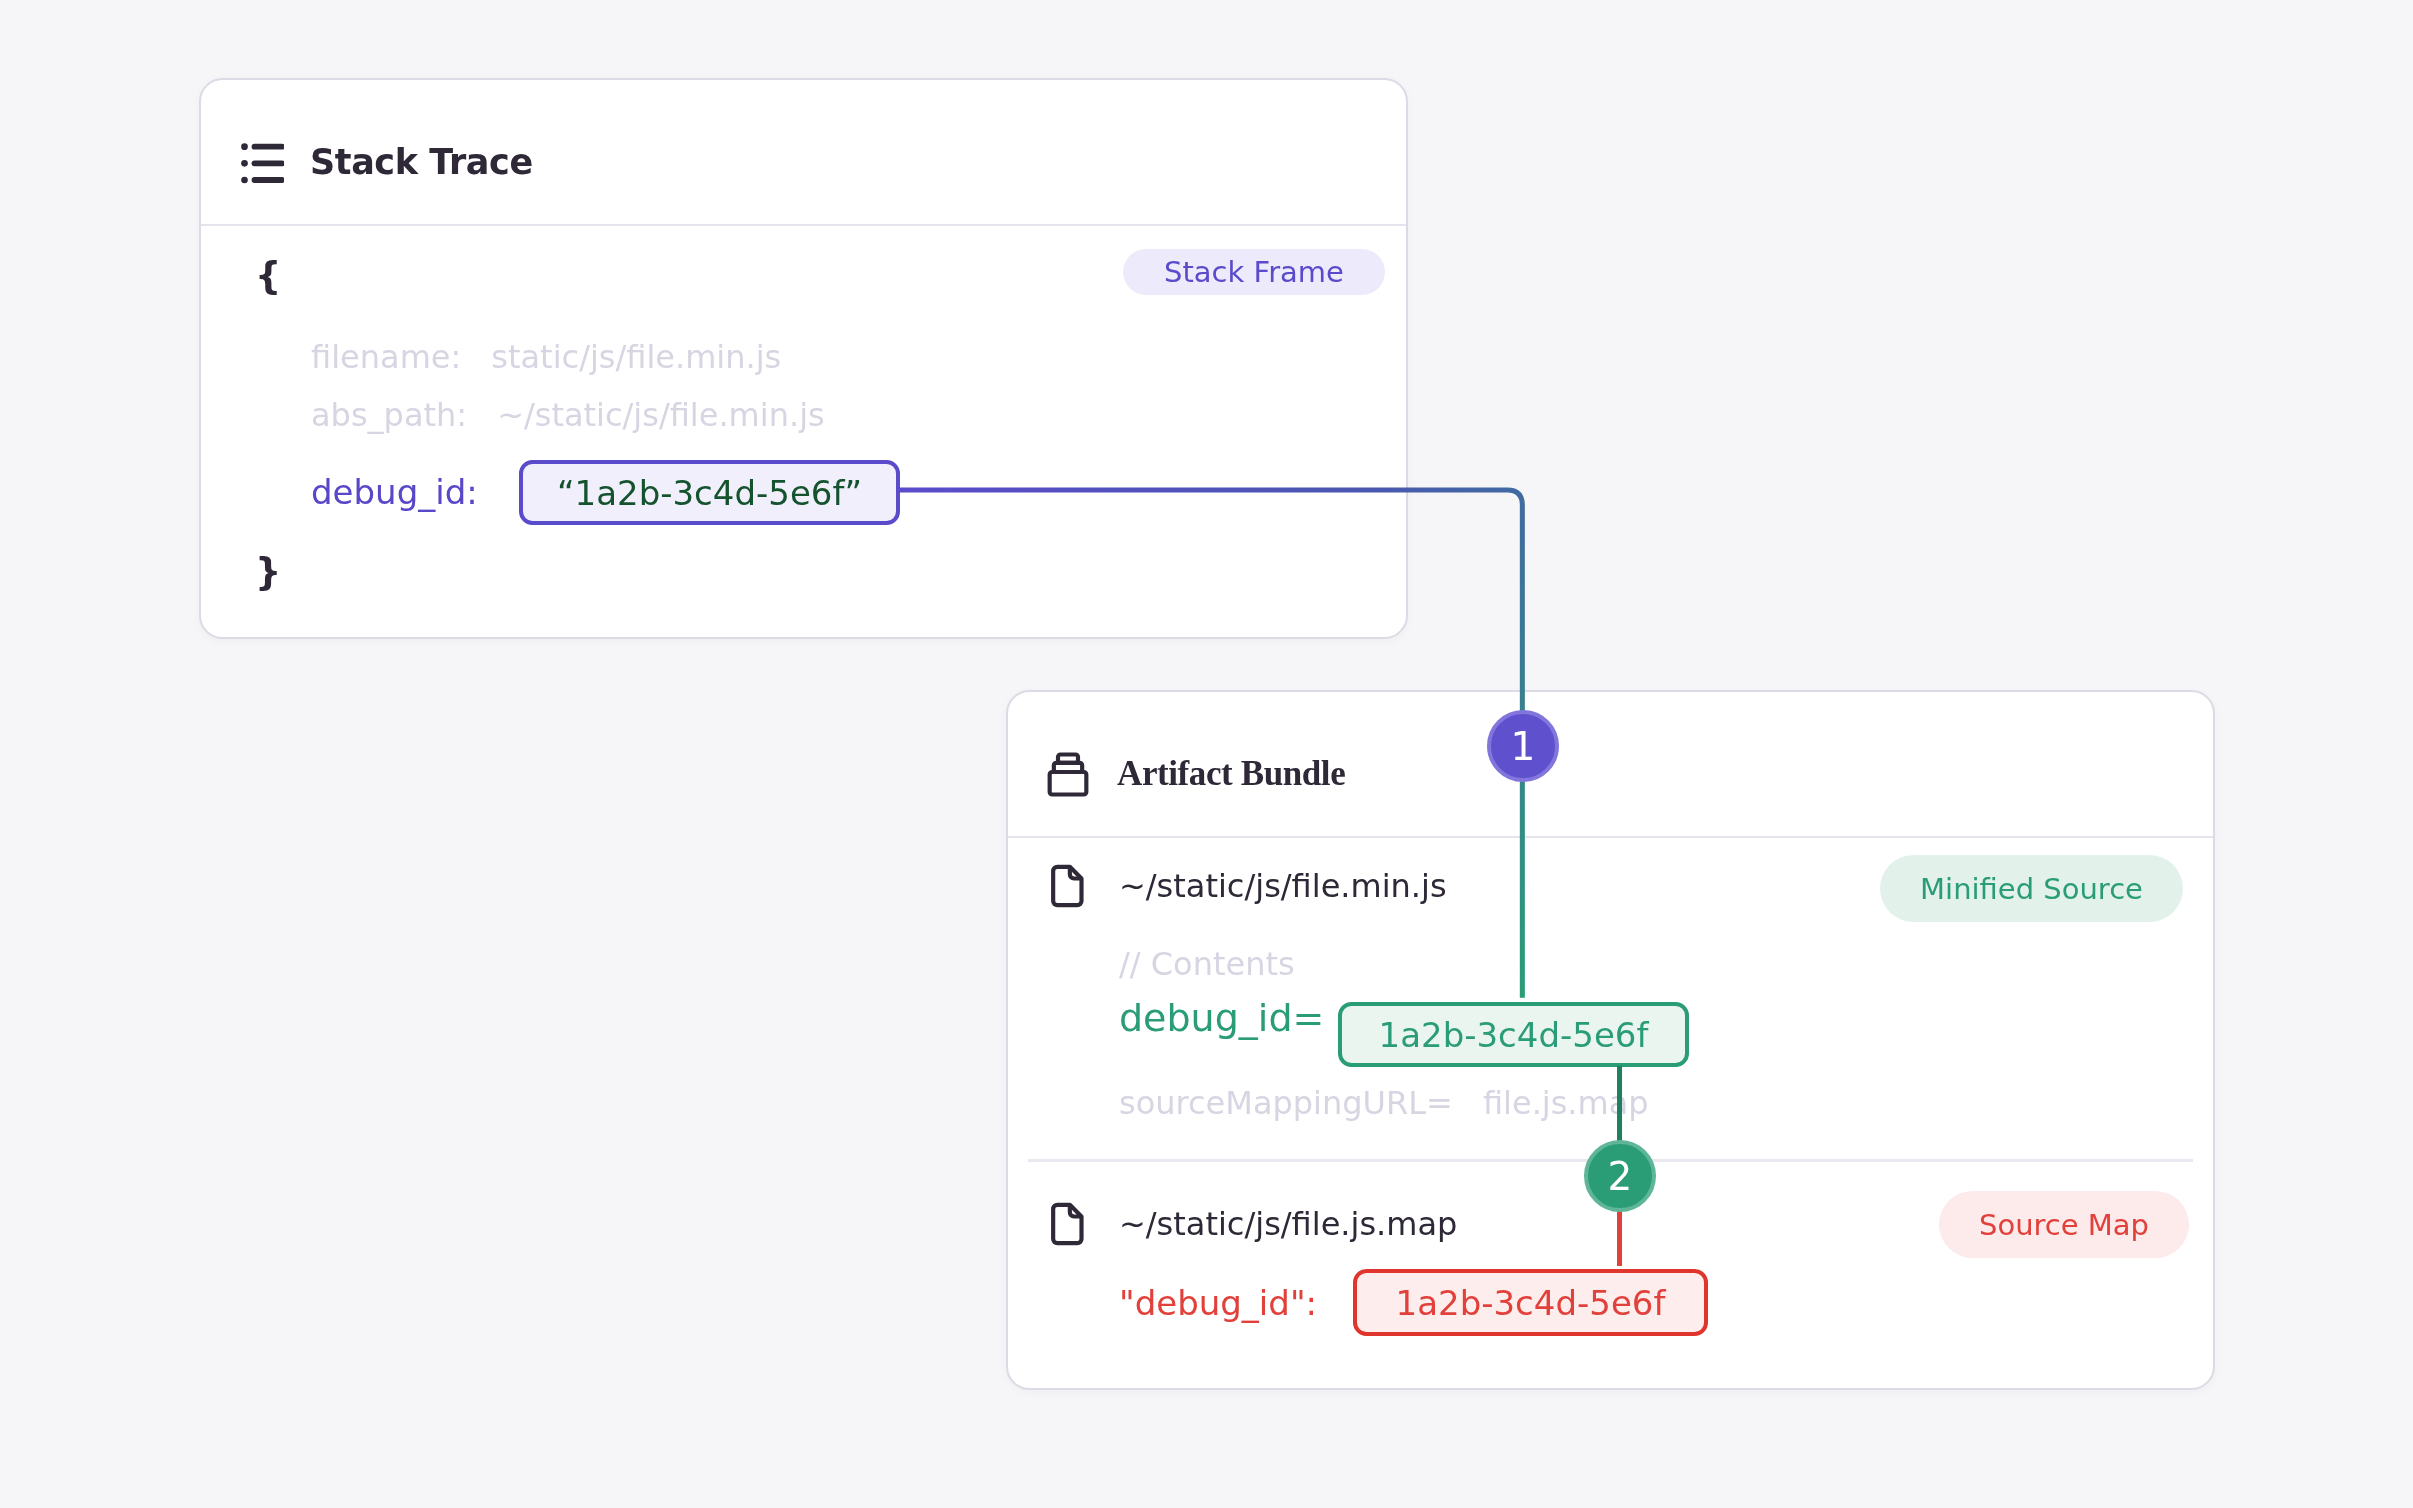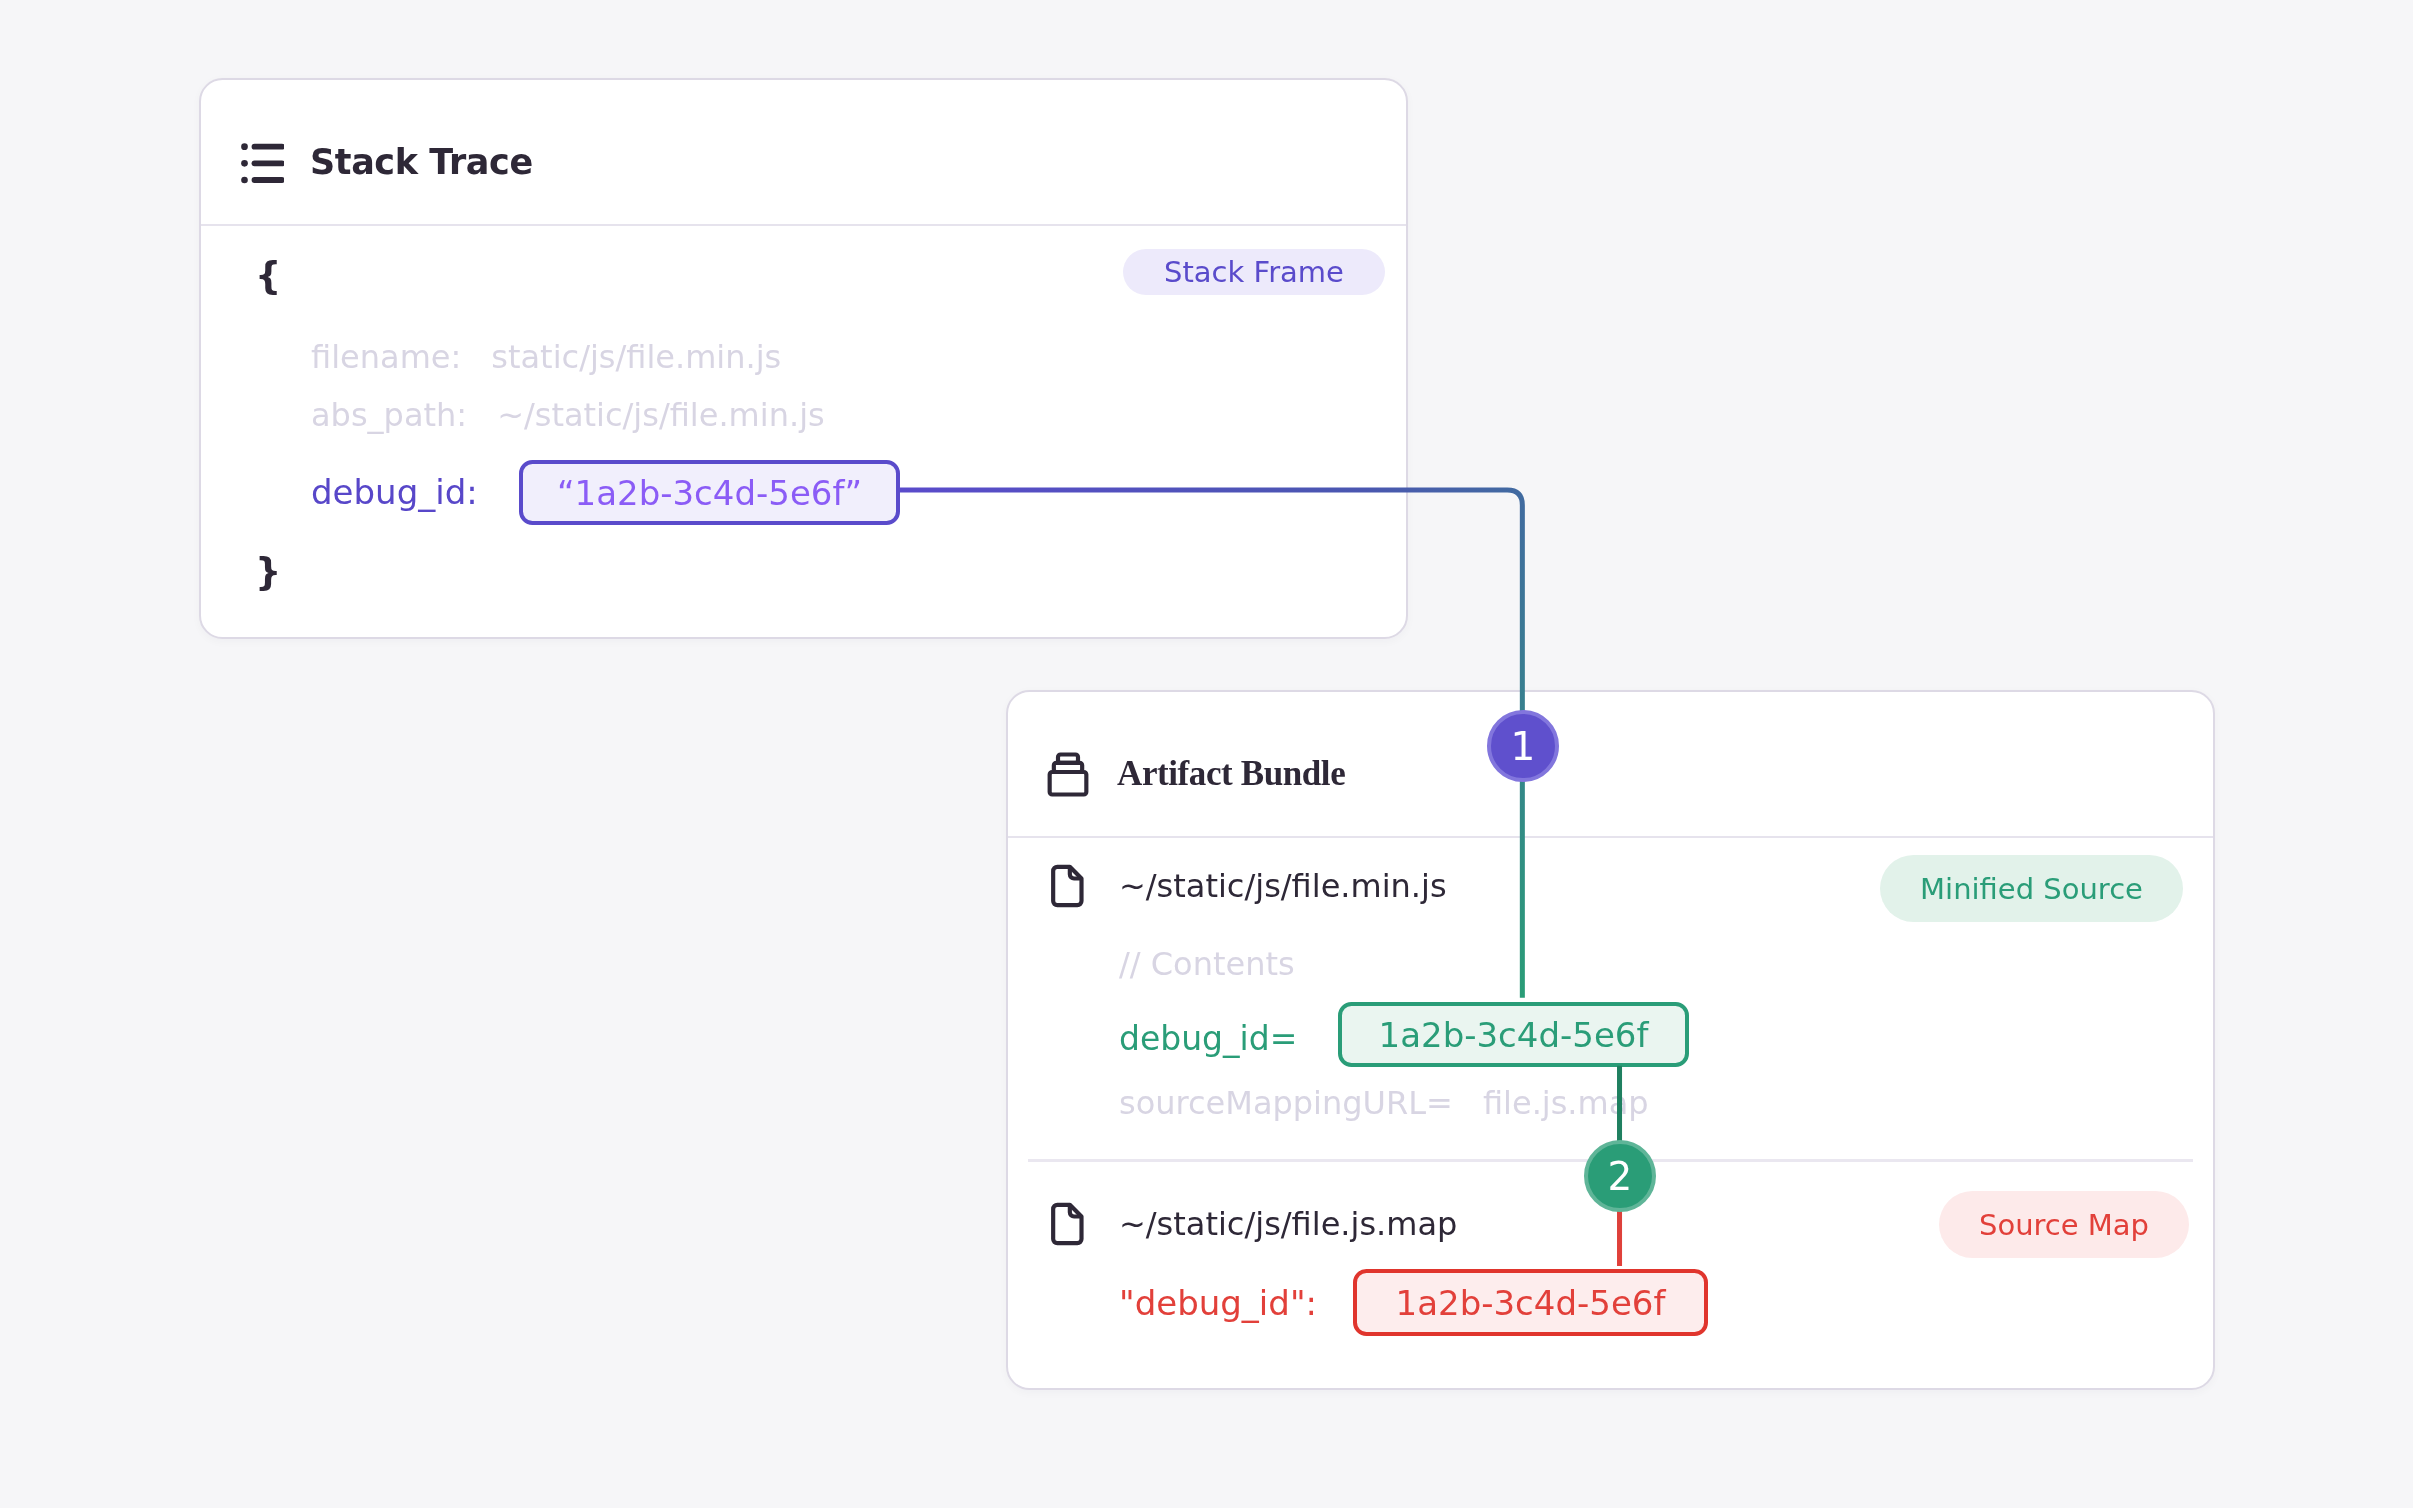--- a/index.html
+++ b/index.html
@@ -21,21 +21,21 @@
 
   .badge{position:absolute;display:flex;align-items:center;justify-content:center;
          border-radius:35px;font-size:29px;font-weight:500;box-sizing:border-box;white-space:nowrap;}
   .badge-purple{background:#edeafb;color:#5a4bcb;}
   .badge-green{background:#e2f2ea;color:#2a9d78;}
   .badge-red{background:#fdeaea;color:#e2403a;}
 
   .token-box{position:absolute;display:flex;align-items:center;justify-content:center;
              border-radius:13.4px;border:4.2px solid;font-size:34px;font-weight:500;
              box-sizing:border-box;white-space:nowrap;}
-  .box-purple{border-color:#5a4bcb;background:#f1effc;color:#8b5cf6;}
+  .box-purple{border-color:#5a4bcb;background:#f1effc;color:#14532d;}
   .box-green{border-color:#2a9d78;background:#eaf5f0;color:#2a9d78;}
   .box-red{border-color:#e0352d;background:#fdeded;color:#e2403a;}
 
   .lbl-purple{color:#5847c9;}
   .lbl-green{color:#2a9d78;}
   .lbl-red{color:#e2403a;}
 
   .sec-divider{position:absolute;left:20px;right:20px;height:2.5px;background:#eae7f0;}
 
   .connector-layer{position:absolute;left:0;top:0;width:2413px;height:1508px;z-index:5;pointer-events:none;}
@@ -97,21 +97,21 @@
 
     <svg class="file-icon" style="left:41px;top:172px;" width="35" height="44" viewBox="0 0 42 52">
       <path d="M5 8 a5 5 0 0 1 5 -5 h15 l14 14 v27 a5 5 0 0 1 -5 5 h-24 a5 5 0 0 1 -5 -5 z" fill="#ffffff" stroke="#2e2837" stroke-width="5" stroke-linejoin="round"></path>
       <path d="M25 3 v9 a5 5 0 0 0 5 5 h9" fill="none" stroke="#2e2837" stroke-width="5" stroke-linejoin="round"></path>
     </svg>
     <div class="code ink" style="left:111px;top:194px;">~/static/js/file.min.js</div>
     <div class="badge badge-green" style="left:872px;top:163px;width:303px;height:67px;">Minified Source</div>
 
     <div class="code muted" style="left:111px;top:272px;text-align:center;">// Contents</div>
 
-    <div class="code lbl-green" style="left:111px;top:346px;font-size:33px;">debug_id=</div>
+    <div class="code lbl-green" style="left:111px;top:326px;font-size:38px;">debug_id=</div>
     <div class="token-box box-green" style="left:330px;top:310px;width:351px;height:65px;">1a2b-3c4d-5e6f</div>
 
     <div class="code muted kv" style="left:111px;top:411px;">
       <span>sourceMappingURL=</span><span class="val">file.js.map</span>
     </div>
 
     <div class="sec-divider" style="top:467px;"></div>
 
     <svg class="file-icon" style="left:41px;top:510px;" width="35" height="44" viewBox="0 0 42 52">
       <path d="M5 8 a5 5 0 0 1 5 -5 h15 l14 14 v27 a5 5 0 0 1 -5 5 h-24 a5 5 0 0 1 -5 -5 z" fill="#ffffff" stroke="#2e2837" stroke-width="5" stroke-linejoin="round"></path>

